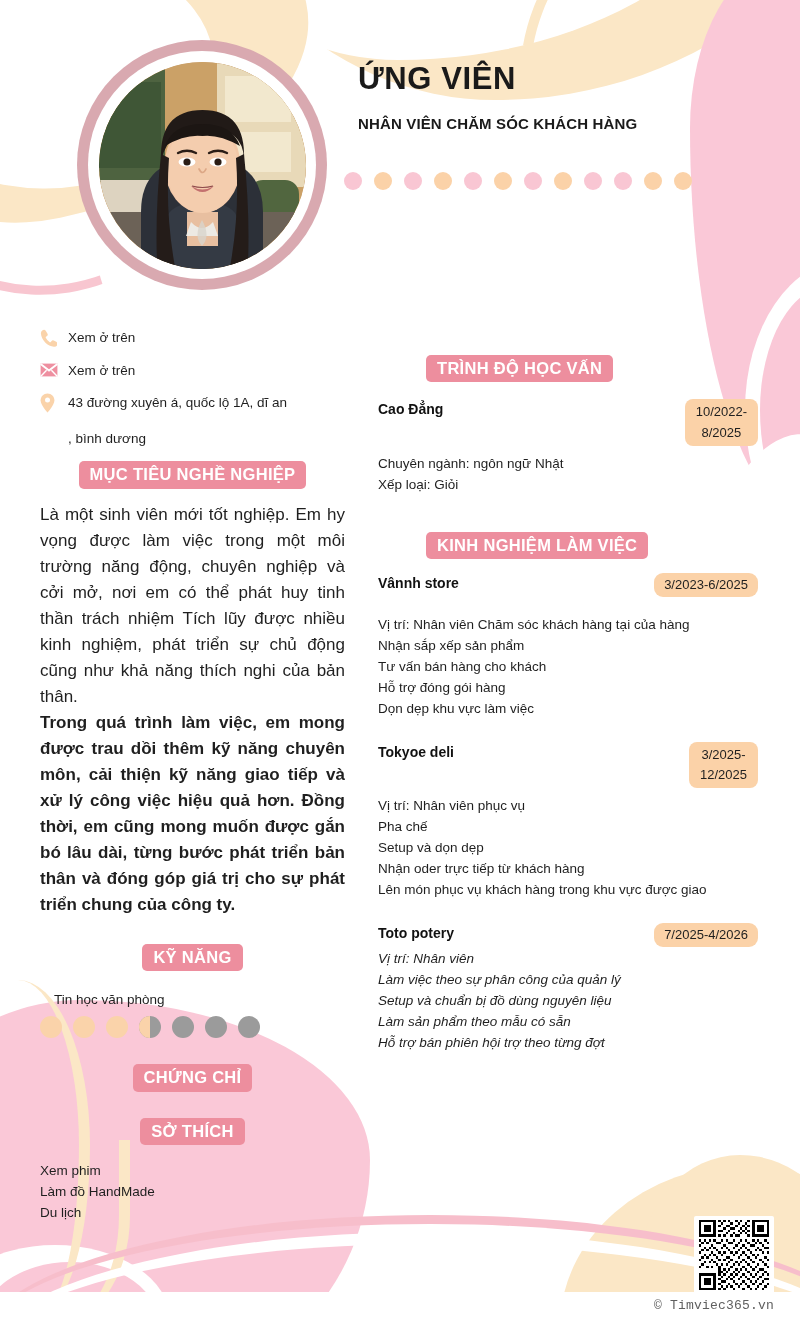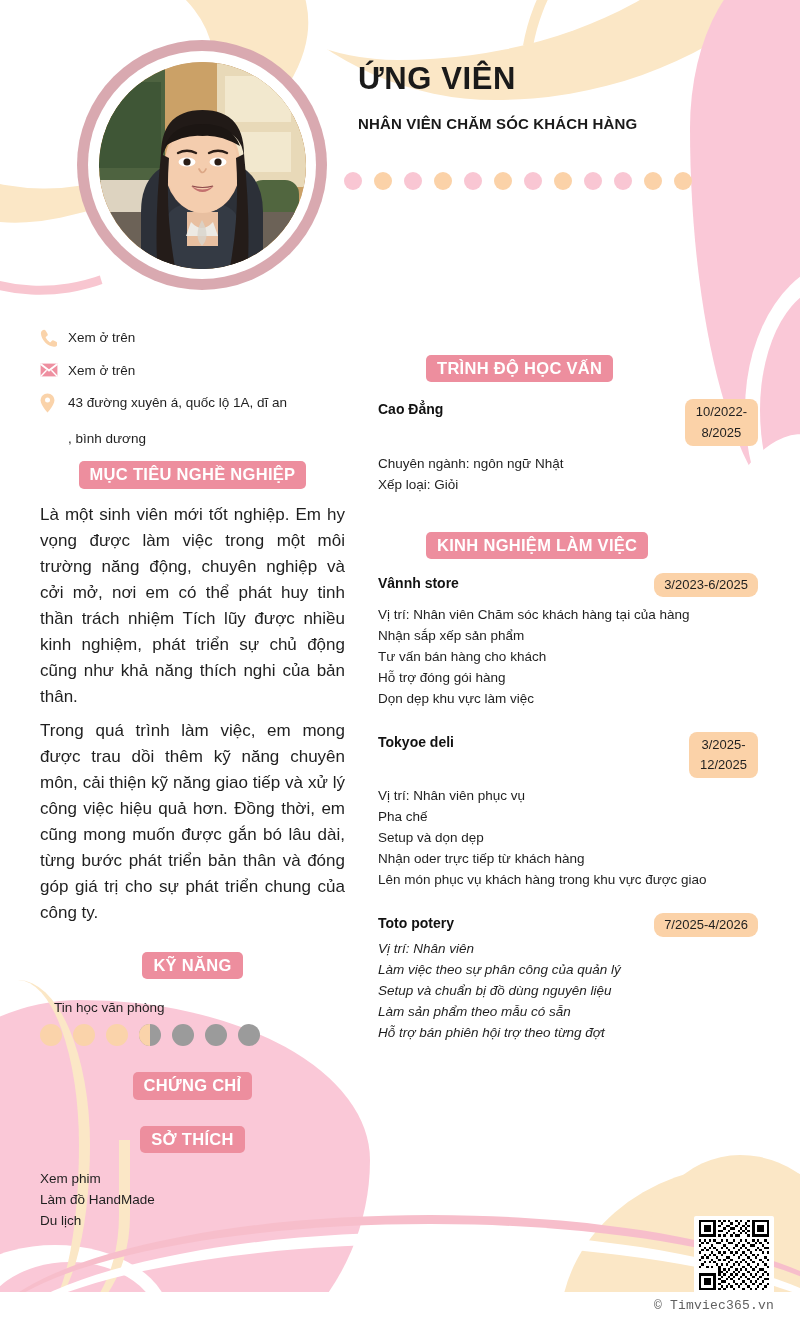--- a/index.html
+++ b/index.html
@@ -226,21 +226,21 @@
   }
   .sec-center { text-align: center; }
   .sec-left   { text-align: left; padding-left: 48px; }
 
   
   .obj-p {
     font-size: 17px; color: #1f1f1f;
     line-height: 26px; text-align: justify;
     text-justify: inter-word;
   }
-  .obj-p + .obj-p { margin-top: 8px; }
+  .obj-p + .obj-p { margin-top: 0px; font-weight: bold; }
 
   
   .skill-name { font-size: 13.5px; color: #1f1f1f; margin-left: 14px; }
   .skill-dots { display: flex; gap: 11px; margin-top: 9px; }
   .sdot { width: 22px; height: 22px; border-radius: 50%; background: #9B9B9B; position: relative; overflow: hidden; }
   .sdot.full { background: #FAD3AA; }
   .sdot.half::before {
     content: ""; position: absolute; left: 0; top: 0;
     width: 50%; height: 100%; background: #FAD3AA;
   }
@@ -476,21 +476,21 @@
 
       <div class="sec-left" style="margin-top:36px">
         <span class="sec-badge">KINH NGHIỆM LÀM VIỆC</span>
       </div>
       <div id="exp-body" style="margin-top:14px">
           <div class="entry">
             <div class="entry-head">
               <div class="entry-title">Vânnh store</div>
               <div class="date-badge wide">3/2023-6/2025</div>
             </div>
-            <div style="margin-top: 8px;">
+            <div style="margin-top: 18px;">
               <div class="entry-line">Vị trí: Nhân viên Chăm sóc khách hàng tại của hàng</div>
               <div class="entry-line">Nhận sắp xếp sản phẩm</div>
               <div class="entry-line">Tư vấn bán hàng cho khách</div>
               <div class="entry-line">Hỗ trợ đóng gói hàng</div>
               <div class="entry-line">Dọn dẹp khu vực làm việc</div>
             </div>
           </div>
           <div class="entry" style="margin-top: 22px;">
             <div class="entry-head">
               <div class="entry-title">Tokyoe deli</div>

